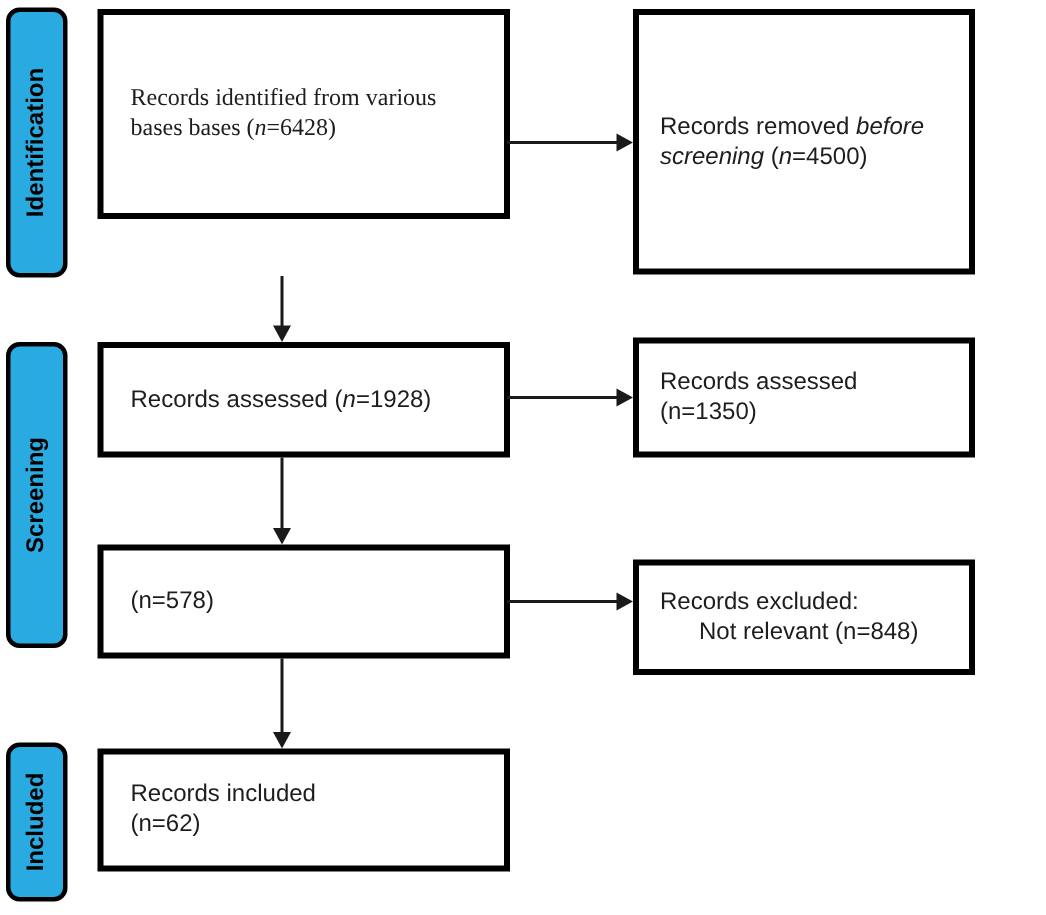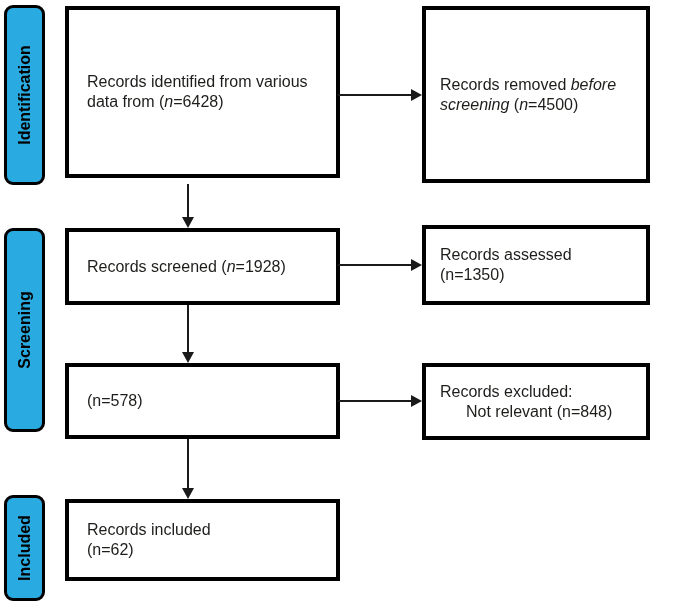--- a/index.html
+++ b/index.html
@@ -47,27 +47,27 @@
     align-items: center;
     font-size: 16px;
     line-height: 20px;
   }
   .box .box-text { width: 100%; }
   .col-main  { left: 65px;  width: 275px; }
   .col-right { left: 422px; width: 228px; }
   .col-main  .box-text { padding-left: 18px; padding-right: 10px; }
   .col-right .box-text { padding-left: 14px; padding-right: 8px; }
 
-  #box-identified          { top: 6px;   height: 172px; }
+  #box-identified          { top: 6px;   height: 140px; font-family: Liberation Serif, serif; }
   #box-screened            { top: 228px; height: 77px; }
   #box-assessed            { top: 363px; height: 76px; }
   #box-included            { top: 499px; height: 82px; }
   #box-removed             { top: 6px;   height: 177px; }
   #box-excluded-screening  { top: 225px; height: 80px; }
-  #box-excluded-eligibility{ top: 363px; height: 77px; justify-content: center; }
+  #box-excluded-eligibility{ top: 373px; height: 77px; justify-content: center; }
 
   .line { white-space: nowrap; }
   .line em { font-style: italic; }
   .indent { padding-left: 26px; }
 
   
   .arrow { position: absolute; }
   .arrow-right { height: 12px; }
   .arrow-right .arrow-line {
     position: absolute; left: 0; top: 5px; height: 2px; background: #1a1a1a;
@@ -100,27 +100,27 @@
   <div class="stage" id="stage-screening">
     <span class="stage-text">Screening</span>
   </div>
   <div class="stage" id="stage-included">
     <span class="stage-text">Included</span>
   </div>
 
   <div class="box col-main" id="box-identified">
     <div class="box-text">
       <div class="line"><span>Records identified from various</span></div>
-      <div class="line"><span>data from (</span><em>n</em><span>=6428)</span></div>
+      <div class="line"><span>bases bases (</span><em>n</em><span>=6428)</span></div>
     </div>
   </div>
 
   <div class="box col-main" id="box-screened">
     <div class="box-text">
-      <div class="line"><span>Records screened (</span><em>n</em><span>=1928)</span></div>
+      <div class="line"><span>Records assessed (</span><em>n</em><span>=1928)</span></div>
     </div>
   </div>
 
   <div class="box col-main" id="box-assessed">
     <div class="box-text">
       <div class="line">(n=578)</div>
     </div>
   </div>
 
   <div class="box col-main" id="box-included">

